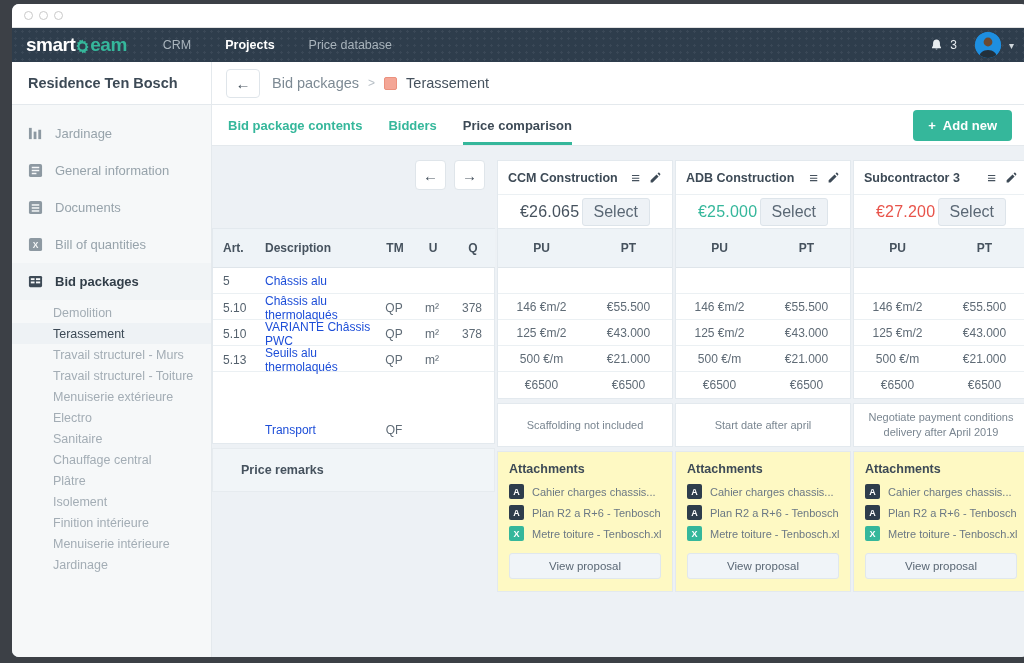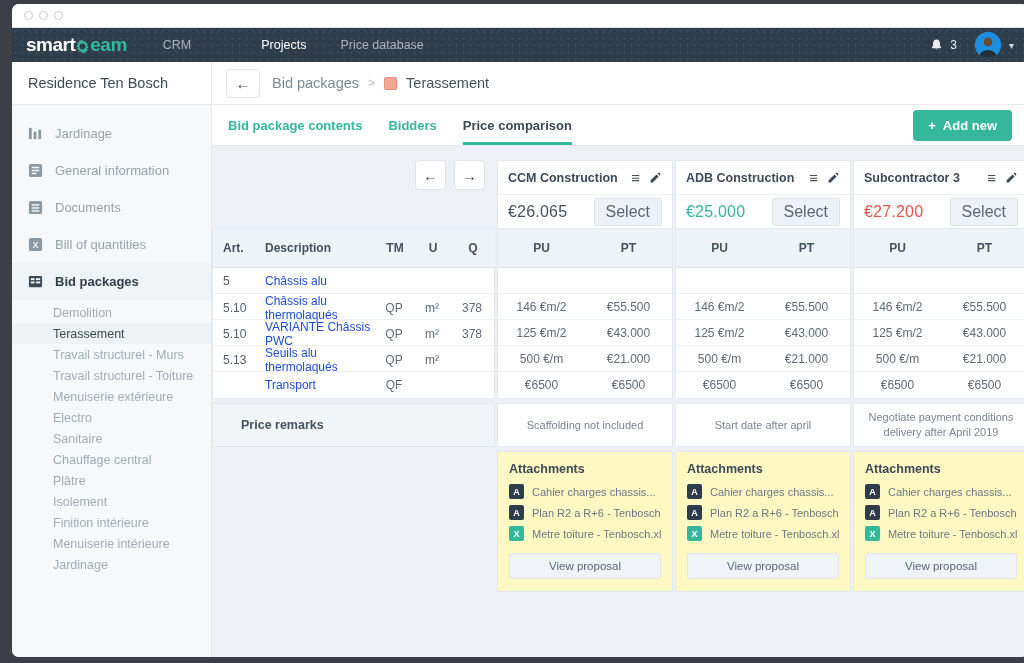--- a/index.html
+++ b/index.html
@@ -22,33 +22,33 @@
   .topbar { height:34px; flex:none; background:#2e3d4c;
     background-image:radial-gradient(rgba(255,255,255,.06) 1px, transparent 1.3px);
     background-size:7px 7px;
     display:flex; align-items:center; padding:0 14px; }
   .logo { display:flex; align-items:baseline; font-weight:bold; font-size:19px; letter-spacing:-0.5px; }
   .logo .l1 { color:#ffffff; }
   .logo .gear { color:#35b79b; margin:0 -1px; position:relative; top:1px; }
   .logo .l2 { color:#35b79b; }
   .topnav { display:flex; margin-left:36px; gap:34px; }
   .topnav .nav-item { font-size:12.5px; color:#a9b4bc; cursor:pointer; }
-  .topnav .nav-item.active { color:#ffffff; font-weight:normal;margin-left:36px; }
+  .topnav .nav-item.active { color:#ffffff; font-weight:bold; }
   .topbar-right { margin-left:auto; display:flex; align-items:center; gap:6px; }
   .bell { width:15px; height:16px; }
   .bell-count { color:#e8edf1; font-size:12px; margin-right:12px; }
   .avatar { width:26px; height:26px; border-radius:50%; background:#1e8fe0; overflow:hidden; position:relative; }
   .avatar svg { position:absolute; left:0; top:0; }
   .caret { color:#cfd6db; font-size:10px; margin-left:2px; }
   
   .split { flex:1; display:flex; min-height:0; }
   .sidebar { width:200px; flex:none; background:#f6f8f9; border-right:1px solid #e4e9ed;
     display:flex; flex-direction:column; }
   .project-title { height:43px; flex:none; display:flex; align-items:center; padding:0 16px;
-    font-size:14.5px; font-weight:normal; color:#3d4a56; border-bottom:1px solid #e4e9ed; background:#fff; }
+    font-size:14.5px; font-weight:bold; color:#3d4a56; border-bottom:1px solid #e4e9ed; background:#fff; }
   .menu { padding-top:10px; }
   .menu-item { height:37px; display:flex; align-items:center; padding:0 16px; gap:12px;
     font-size:13px; color:#97a3ab; cursor:pointer; }
   .menu-item .mi-icon { width:15px; height:15px; flex:none; display:flex; }
   .menu-item.active { color:#323e49; font-weight:bold; background:#f1f4f6; }
   .submenu { margin-top:2px; }
   .sub-item { height:21px; display:flex; align-items:center; padding-left:41px;
     font-size:12.5px; color:#a3adb5; cursor:pointer; }
   .sub-item.active { color:#3d4a56; background:#eef2f5; }
   
@@ -82,35 +82,35 @@
   .arrow-btn { width:31px; height:30px; background:#fff; border:1px solid #dfe5ea; border-radius:4px;
     display:flex; align-items:center; justify-content:center; font-size:15px; color:#46525e; cursor:pointer; }
   .bid-card { background:#fff; border:1px solid #e3e9ee; border-top:none; }
   .bid-spacer { height:14px; }
   .bid-name-row { height:35px; border-top:1px solid #e3e9ee; border-bottom:1px solid #ebf0f3;
     display:flex; align-items:center; padding:0 10px; }
   .bid-name { font-size:12.5px; font-weight:bold; color:#3d4a56; flex:1; white-space:nowrap; overflow:hidden; }
   .bid-icons { display:flex; align-items:center; gap:9px; }
   .hamburger { font-size:15px; color:#46525e; line-height:1; cursor:pointer; }
   .pencil { width:13px; height:13px; cursor:pointer; }
-  .bid-total-row { height:33px; display:flex; align-items:center; padding:0 10px; justify-content:space-between; }
+  .bid-total-row { height:33px; display:flex; align-items:center; padding:0 22px; justify-content:space-between; }
   .bid-total { font-size:16px; letter-spacing:0.2px; }
   .select-btn { background:#eef2f6; border:1px solid #dde4ea; border-radius:3px; color:#5a6774;
     font-size:16px; padding:4px 11px; cursor:pointer; font-family:"Liberation Sans", sans-serif; }
   .band { height:40px; background:#eef3f7; border-top:1px solid #e3e9ee; border-bottom:1px solid #dfe5ea; }
   .band-left { display:grid; grid-template-columns:42px 1fr 40px 36px 44px; align-items:center; padding-left:10px;
     font-size:12px; font-weight:bold; color:#46525e; background:#eef3f7; border:1px solid #e3e9ee; border-right:none;
     border-bottom:1px solid #dfe5ea; }
   .band-left .c { text-align:center; }
   .band-bid { display:flex; }
   .band-bid span { flex:1; text-align:center; line-height:38px; font-size:12px; font-weight:bold; color:#46525e; }
   .rows-left { background:#fff; border:1px solid #e3e9ee; border-top:none; }
   .trow { height:26px; display:grid; grid-template-columns:42px 1fr 40px 36px 44px; align-items:center;
     padding-left:10px; border-bottom:1px solid #ebf0f3; font-size:12px; color:#54616d; background:#fff; }
-  .trow:last-child { border-bottom:none; }
+  .trow:last-child { border-bottom:none;margin-top:45px; }
   .trow .desc { color:#1d4ed8; }
   .trow .c { text-align:center; color:#5f6b76; }
   .prow { height:26px; display:flex; align-items:center; border-bottom:1px solid #ebf0f3; }
   .prow:last-child { border-bottom:none; }
   .prow span { flex:1; text-align:center; font-size:12px; color:#5f6b76; }
   .remark-gap { height:4px; }
   .remark-left { height:44px; background:#f1f5f8; border:1px solid #e6ebef; display:flex; align-items:center;
     padding-left:28px; font-size:12.5px; font-weight:bold; color:#46525e; }
   .remark-cell { height:44px; background:#fff; border:1px solid #e3e9ee; display:flex; align-items:center;
     justify-content:center; text-align:center; font-size:11px; color:#7a8691; padding:0 8px; line-height:1.35; }

